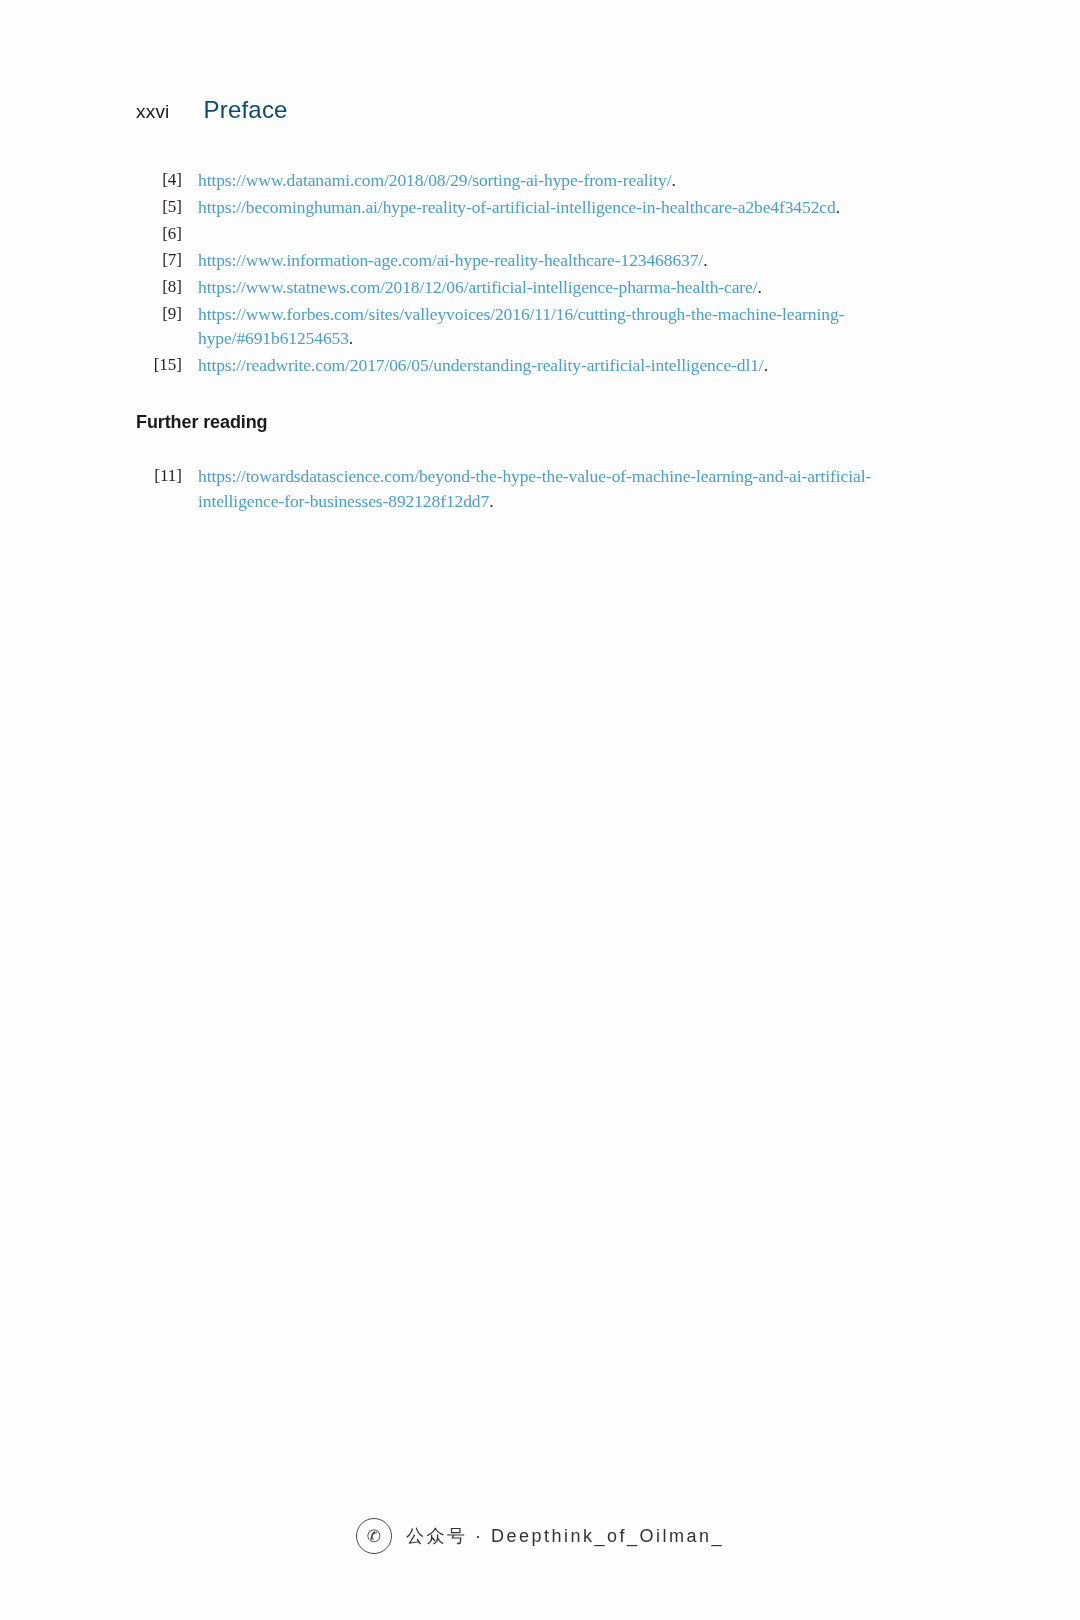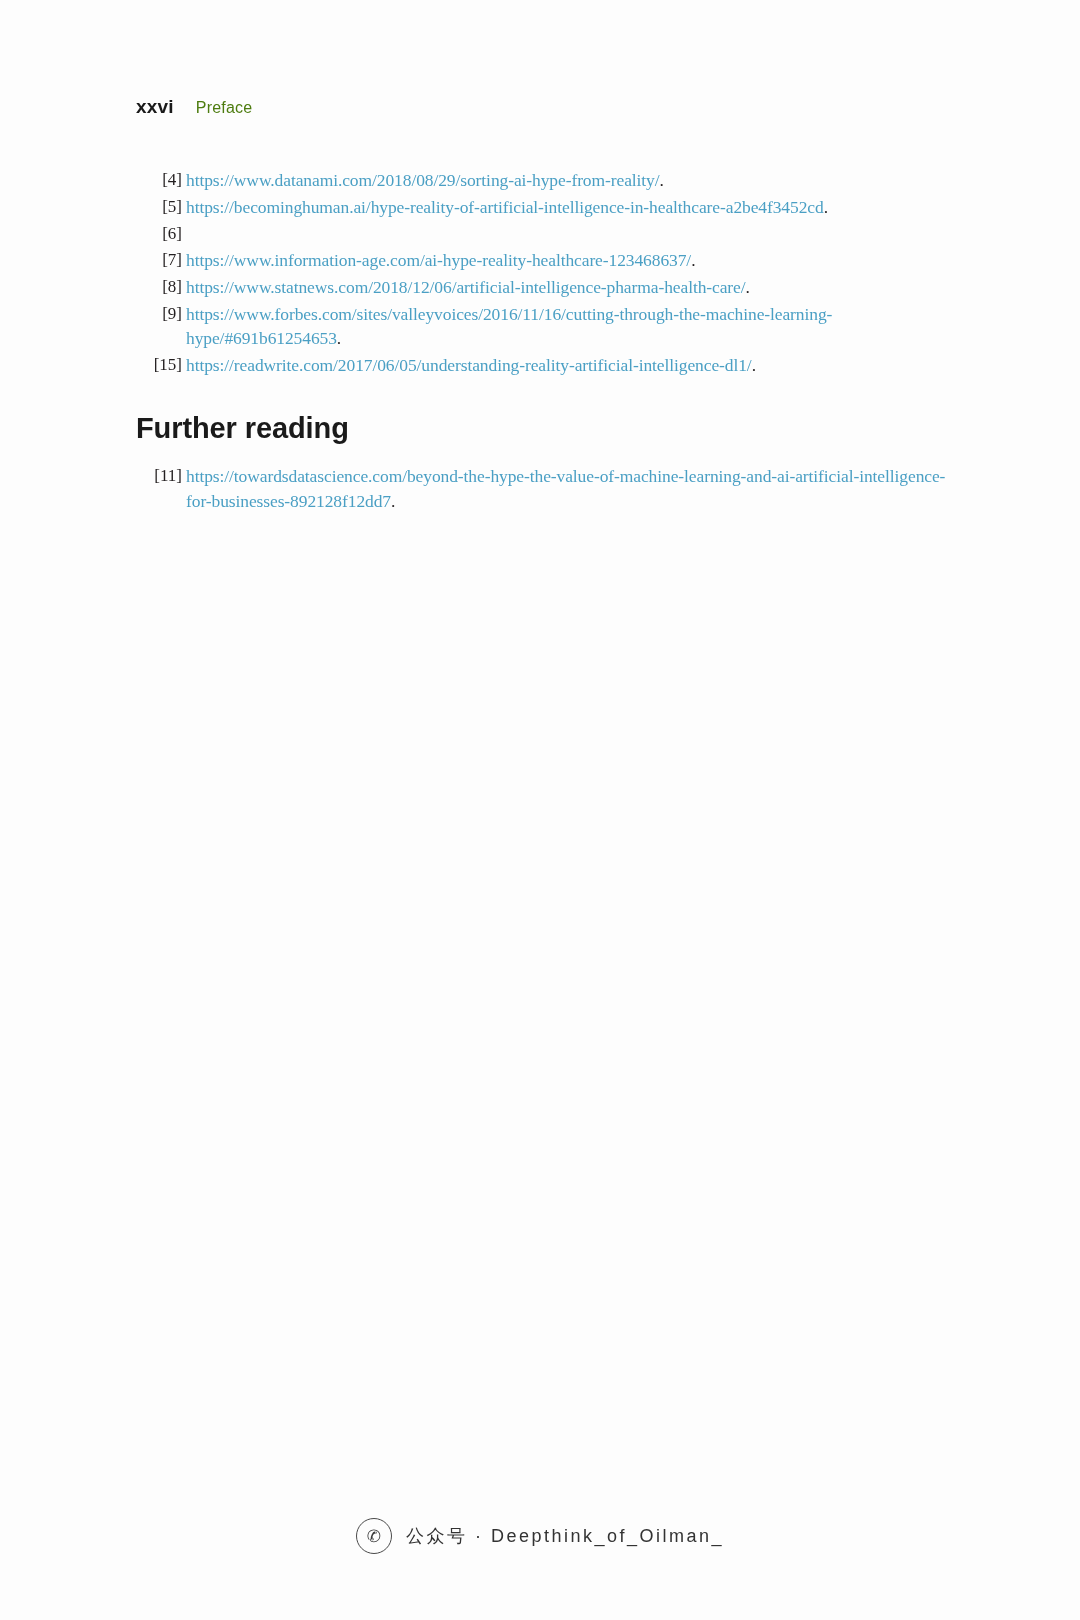--- a/index.html
+++ b/index.html
@@ -26,31 +26,32 @@
   .running-head {
     position: absolute;
     top: 96px;
     left: 136px;
     display: flex;
     align-items: baseline;
     gap: 22px;
   }
   .folio {
     font-family: "Liberation Sans", sans-serif;
-    font-weight: bold;
+    font-weight: normal;
     font-size: 19px;
     color: #1a1a1a;
     letter-spacing: 0.2px;
   }
   .head-title {
     font-family: "Liberation Sans", sans-serif;
     font-weight: normal;
-    font-size: 16px;
-    color: #4d7c0f;
+    font-size: 24px;
+    color: #0c4a6e;
     letter-spacing: 0.2px;
+    margin-left: 12px;
   }
 
   
   .ref-list {
     position: absolute;
     top: 168px;
     left: 136px;
     width: 800px;
   }
   .ref-item {
@@ -62,39 +63,39 @@
   .ref-num {
     width: 46px;
     flex: 0 0 46px;
     text-align: right;
     font-size: 17px;
     color: #231f20;
     padding-right: 0;
     font-family: "Liberation Serif", serif;
   }
   .ref-text {
-    padding-left: 4px;
+    padding-left: 16px;
     font-size: 17.5px;
     color: #4a9fc4;
     font-family: "Liberation Serif", serif;
     word-break: normal;
     letter-spacing: -0.1px;
   }
   .ref-text .trail {
     color: #231f20;
   }
 
   
   .section-head {
     position: absolute;
     top: 412px;
     left: 136px;
     font-family: "Liberation Sans", sans-serif;
     font-weight: bold;
-    font-size: 29px;
+    font-size: 18px;
     color: #1a1a1a;
     letter-spacing: -0.1px;
   }
 
   .further-list {
     position: absolute;
     top: 464px;
     left: 136px;
     width: 810px;
   }

